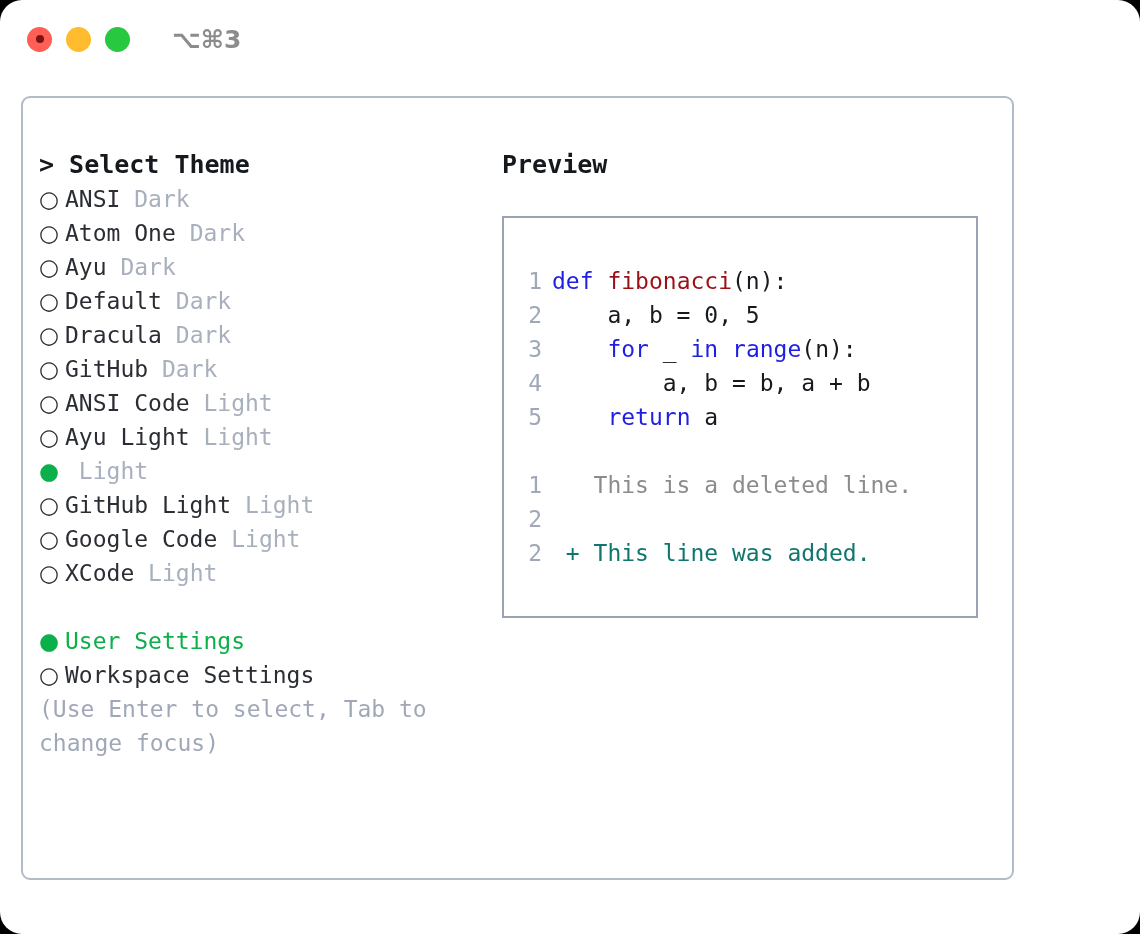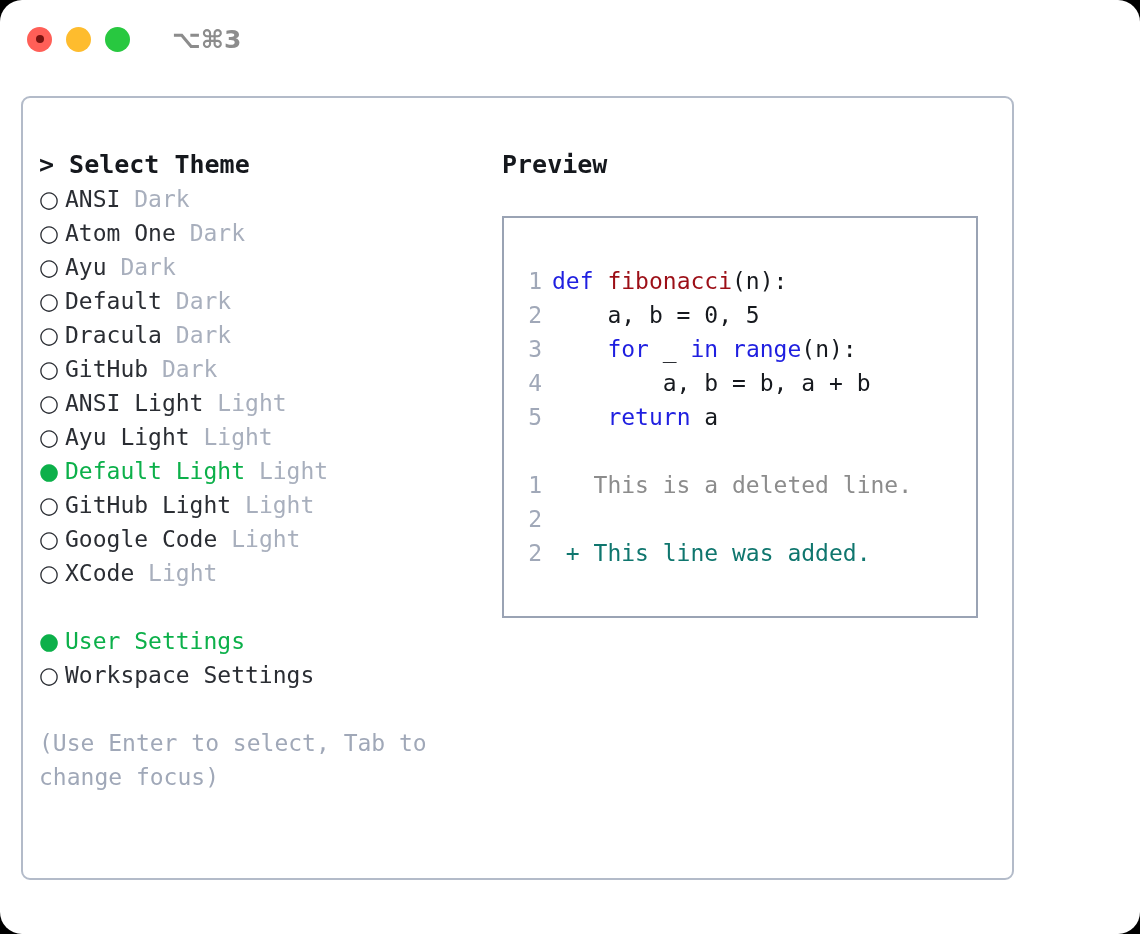--- a/index.html
+++ b/index.html
@@ -114,21 +114,20 @@
 
   .applyto-heading {
     font-size: 23px;
     color: #15181d;
     line-height: 34px;
     padding-left: 26px;
     white-space: pre;
   }
   .spacer-block { height: 34px; }
   .hint {
-    margin-top: 34px;
     font-size: 23px;
     line-height: 34px;
     color: #a0a8b8;
     width: 410px;
   }
 
   
   .right-col {
     position: absolute;
     left: 479px;
@@ -190,23 +189,23 @@
 
     <div class="left-col">
       <div class="section-title">&gt; Select Theme</div>
       <div id="theme-list">
           <div class="opt-row"><span class="bullet">○</span><span class="opt-name">ANSI</span><span> </span><span class="opt-tag">Dark</span></div>
           <div class="opt-row"><span class="bullet">○</span><span class="opt-name">Atom One</span><span> </span><span class="opt-tag">Dark</span></div>
           <div class="opt-row"><span class="bullet">○</span><span class="opt-name">Ayu</span><span> </span><span class="opt-tag">Dark</span></div>
           <div class="opt-row"><span class="bullet">○</span><span class="opt-name">Default</span><span> </span><span class="opt-tag">Dark</span></div>
           <div class="opt-row"><span class="bullet">○</span><span class="opt-name">Dracula</span><span> </span><span class="opt-tag">Dark</span></div>
           <div class="opt-row"><span class="bullet">○</span><span class="opt-name">GitHub</span><span> </span><span class="opt-tag">Dark</span></div>
-          <div class="opt-row"><span class="bullet">○</span><span class="opt-name">ANSI Light</span><span> </span><span class="opt-tag">Light</span></div>
+          <div class="opt-row"><span class="bullet">○</span><span class="opt-name">ANSI Code</span><span> </span><span class="opt-tag">Light</span></div>
           <div class="opt-row"><span class="bullet">○</span><span class="opt-name">Ayu Light</span><span> </span><span class="opt-tag">Light</span></div>
-          <div class="opt-row selected"><span class="bullet selected">●</span><span class="opt-name">Default Light</span><span> </span><span class="opt-tag">Light</span></div>
+          <div class="opt-row selected"><span class="bullet selected">●</span><span> </span><span class="opt-tag">Light</span></div>
           <div class="opt-row"><span class="bullet">○</span><span class="opt-name">GitHub Light</span><span> </span><span class="opt-tag">Light</span></div>
           <div class="opt-row"><span class="bullet">○</span><span class="opt-name">Google Code</span><span> </span><span class="opt-tag">Light</span></div>
           <div class="opt-row"><span class="bullet">○</span><span class="opt-name">XCode</span><span> </span><span class="opt-tag">Light</span></div>
         </div>
 
       <div class="spacer-block"></div>
 
       <div id="apply-list">
           <div class="opt-row selected"><span class="bullet selected">●</span><span class="opt-name">User Settings</span></div>
           <div class="opt-row"><span class="bullet">○</span><span class="opt-name">Workspace Settings</span></div>

